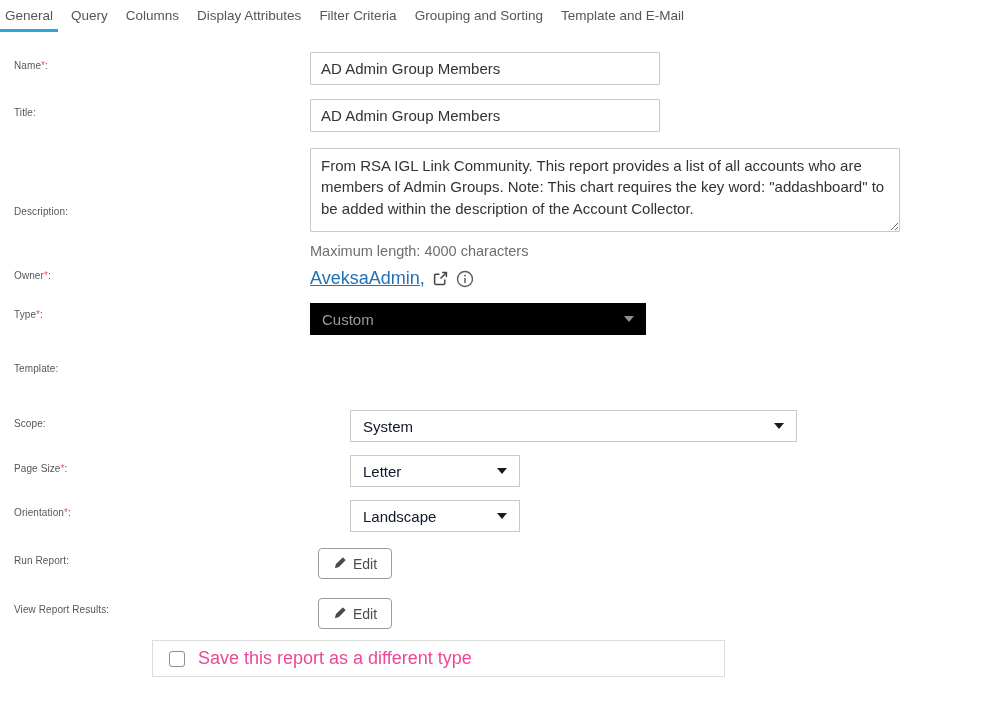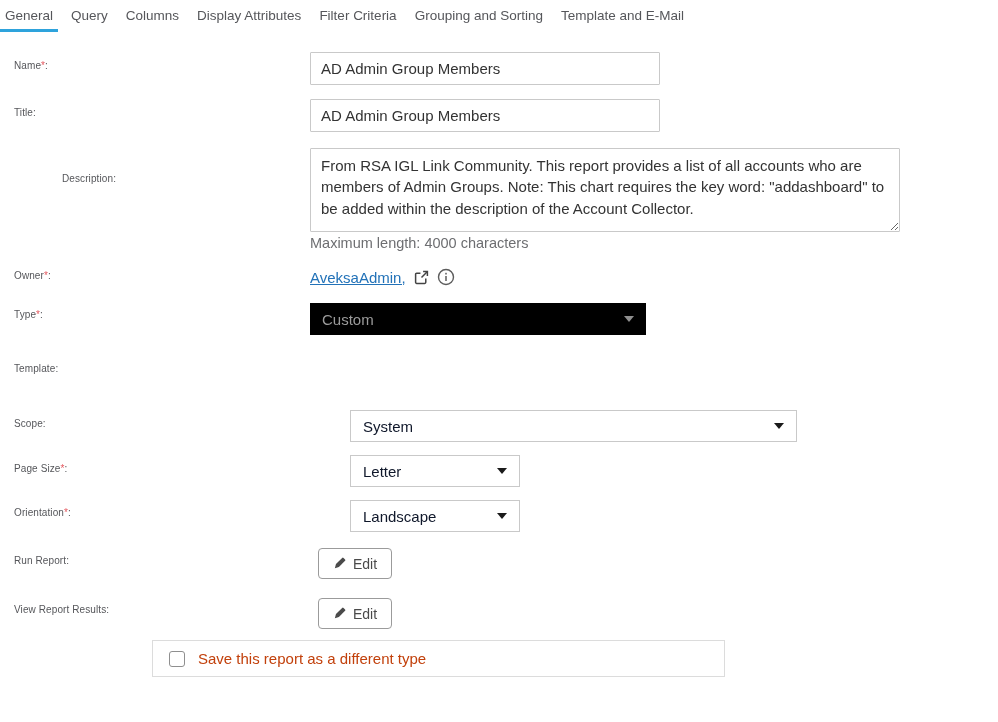--- a/index.html
+++ b/index.html
@@ -17,38 +17,38 @@
   .req { color:#e4585f; }
 
   
   .fld { position:absolute; left:310px; }
   input.txt { width:350px; height:33px; border:1px solid #c9c9c9; border-radius:1px; padding:0 10px; font-family:inherit; font-size:15px; color:#333; background:#fff; }
   textarea.ta { width:590px; height:84px; border:1px solid #c9c9c9; border-radius:1px; padding:6px 10px; font-family:inherit; font-size:15px; line-height:1.42; color:#333; background:#fff; resize:both; }
   .helper { position:absolute; left:310px; font-size:14.5px; color:#6d6e71; }
 
   
   .owner-row { display:flex; align-items:center; gap:8px; }
-  .owner-link { font-size:15px; color:#2272b8; text-decoration:underline; cursor:pointer; }
+  .owner-link { font-size:18px; color:#2272b8; text-decoration:underline; cursor:pointer; }
   .icon-btn { display:inline-flex; align-items:center; justify-content:center; cursor:pointer; }
 
   
   .dd { height:32px; display:flex; align-items:center; justify-content:space-between; padding:0 12px; font-size:15px; cursor:pointer; }
   .dd.enabled { background:#fff; border:1px solid #c9c9c9; color:#0f172a;margin-left:40px; }
   .dd.disabled { background:#000000; border:none; color:#9b9b9b; cursor:default; }
   .caret { width:0; height:0; border-left:5px solid transparent; border-right:5px solid transparent; border-top:6px solid #1a1a1a; }
   .dd.disabled .caret { border-top-color:#8f8f8f; }
 
   
   .btn { display:inline-flex; align-items:center; gap:7px; height:31px; padding:0 14px; background:#fff; border:1px solid #9b9b9b; border-radius:4px; font-size:14px; color:#4a4a4a; cursor:pointer; }
   .btn svg { display:block; }
 
   
   .chk-wrap { position:absolute; left:152px; top:640px; width:573px; height:37px; border:1px solid #dcdcdc; display:flex; align-items:center; padding-left:16px; gap:13px; }
   .chk { width:16px; height:16px; border:1px solid #8f8f8f; border-radius:3px; background:#fff; cursor:pointer; flex:0 0 auto; }
-  .chk-label { font-size:15px; color:#c2410c; }
+  .chk-label { font-size:18px; color:#ec4899; }
 </style>
 </head>
 <body>
 
 <div class="page">
 
   <div class="tabbar">
     <div class="tab active"><span>General</span></div>
     <div class="tab"><span>Query</span></div>
     <div class="tab"><span>Columns</span></div>
@@ -61,25 +61,25 @@
   <div class="lbl" style="top:60px;">
     <span>Name</span><span class="req">*</span><span>:</span>
   </div>
   <input class="txt fld" style="top: 52px;" type="text" value="AD Admin Group Members">
 
   <div class="lbl" style="top:107px;">
     <span>Title</span><span>:</span>
   </div>
   <input class="txt fld" style="top: 99px;" type="text" value="AD Admin Group Members">
 
-  <div class="lbl" style="top:173px;margin-left:48px;">
+  <div class="lbl" style="top:206px;">
     <span>Description</span><span>:</span>
   </div>
   <textarea class="ta fld" style="top: 148px;">From RSA IGL Link Community. This report provides a list of all accounts who are members of Admin Groups. Note: This chart requires the key word: "addashboard" to be added within the description of the Account Collector.</textarea>
-  <div class="helper" style="top:235px;">Maximum length: 4000 characters</div>
+  <div class="helper" style="top:243px;">Maximum length: 4000 characters</div>
 
   <div class="lbl" style="top:270px;">
     <span>Owner</span><span class="req">*</span><span>:</span>
   </div>
   <div class="fld owner-row" style="top:268px;">
     <a class="owner-link">AveksaAdmin,</a>
     <span class="icon-btn">
       <svg width="15" height="15" viewBox="0 0 14 14" fill="none" stroke="#444" stroke-width="1.4">
         <path d="M11 8 v3.5 a1 1 0 0 1 -1 1 H2.5 a1 1 0 0 1 -1 -1 V4 a1 1 0 0 1 1 -1 H6"></path>
         <path d="M8.5 1.5 h4 v4"></path>

